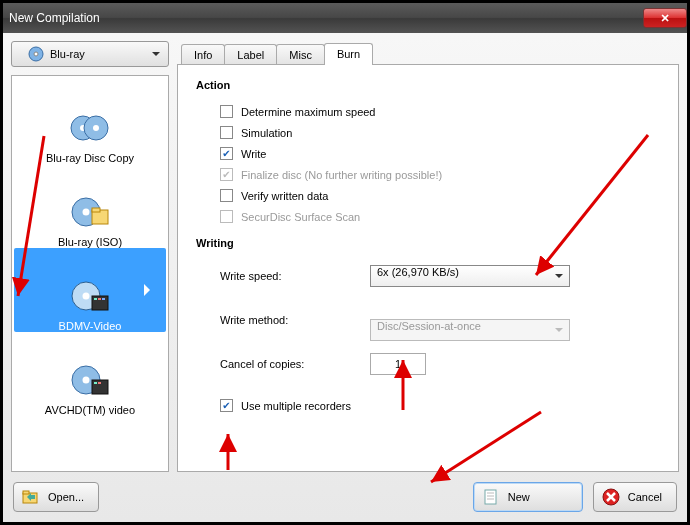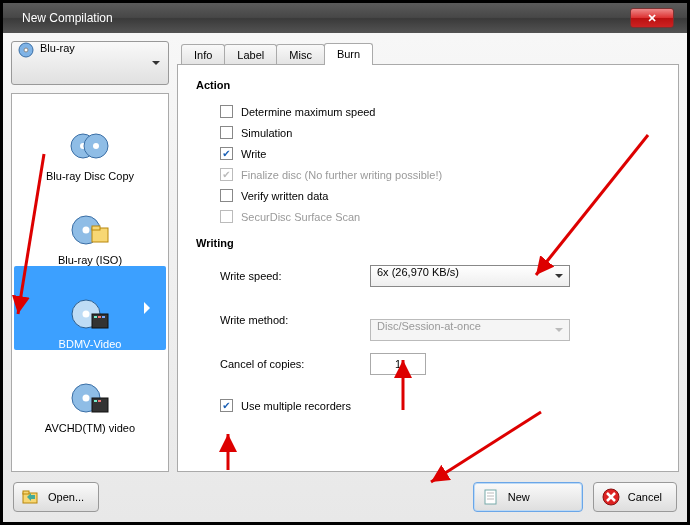--- a/index.html
+++ b/index.html
@@ -1,24 +1,24 @@
 <!DOCTYPE html>
 <html><head>
 <meta charset="utf-8">
 <style>
   * { box-sizing: border-box; margin: 0; padding: 0; font-family: "Segoe UI", Tahoma, sans-serif; font-size: 11px; }
   body { background: #000; padding: 2px; width: 690px; height: 525px; }
   .window { width: 686px; height: 521px; background: #f0f0f0; border: 1px solid #000; display: flex; flex-direction: column; }
-  .titlebar { height: 30px; background: linear-gradient(to bottom, #5b5b5b 0%, #474747 48%, #3a3a3a 52%, #535353 100%); display: flex; align-items: center; padding: 0 13px; color: #fff; }
+  .titlebar { height: 30px; background: linear-gradient(to bottom, #5b5b5b 0%, #474747 48%, #3a3a3a 52%, #535353 100%); display: flex; align-items: center; padding: 0 0; color: #fff; }
   .titlebar-text { flex: 1; padding-left: 6px; font-size: 12px; }
   .close-btn { width: 44px; height: 20px; background: linear-gradient(to bottom, #e88 0%, #d33 48%, #b11 52%, #c22 100%); border: 1px solid #733; border-radius: 3px; display: flex; align-items: center; justify-content: center; color: #fff; font-weight: bold; font-size: 13px; cursor: pointer; }
   .client { flex: 1; display: flex; flex-direction: column; background: linear-gradient(to bottom, #f7f7f7, #e8e8e8); padding: 8px 8px 8px 8px; }
   .top { display: flex; gap: 8px; flex: 1; min-height: 0; }
   .left-col { width: 158px; display: flex; flex-direction: column; gap: 8px; }
-  .type-select { height: 44px; background: linear-gradient(to bottom, #f9f9f9, #e0e0e0); border: 1px solid #999; border-radius: 3px; display: flex; align-items: flex-start; padding: 0 6px; cursor: pointer; position: relative; }
+  .type-select { height: 26px; background: linear-gradient(to bottom, #f9f9f9, #e0e0e0); border: 1px solid #999; border-radius: 3px; display: flex; align-items: center; padding: 0 16px; cursor: pointer; position: relative; }
   .type-select .disc-icon { width: 16px; height: 16px; margin-right: 6px; }
   .type-select::after { content: ""; position: absolute; right: 8px; top: 50%; border: 4px solid transparent; border-top-color: #333; transform: translateY(-2px); }
   .sidebar { flex: 1; border: 1px solid #aaa; background: #fff; overflow: hidden; display: flex; flex-direction: column; padding: 4px 2px; }
   .sb-item { height: 84px; display: flex; flex-direction: column; align-items: center; justify-content: flex-end; gap: 6px; cursor: pointer; border-radius: 2px; }
   .sb-item.selected { background: #3ca0ff; color: #fff; position: relative; }
   .sb-item.selected::after { content: ""; position: absolute; right: 10px; top: 50%; border: 6px solid transparent; border-left-color: #fff; transform: translateY(-50%); }
   .sb-icon { width: 44px; height: 36px; position: relative; }
   .sb-label { font-size: 11px; text-align: center; }
   .right-col { flex: 1; display: flex; flex-direction: column; }
   .tabs { display: flex; padding-left: 4px; gap: 0; height: 24px; align-items: flex-end; }

